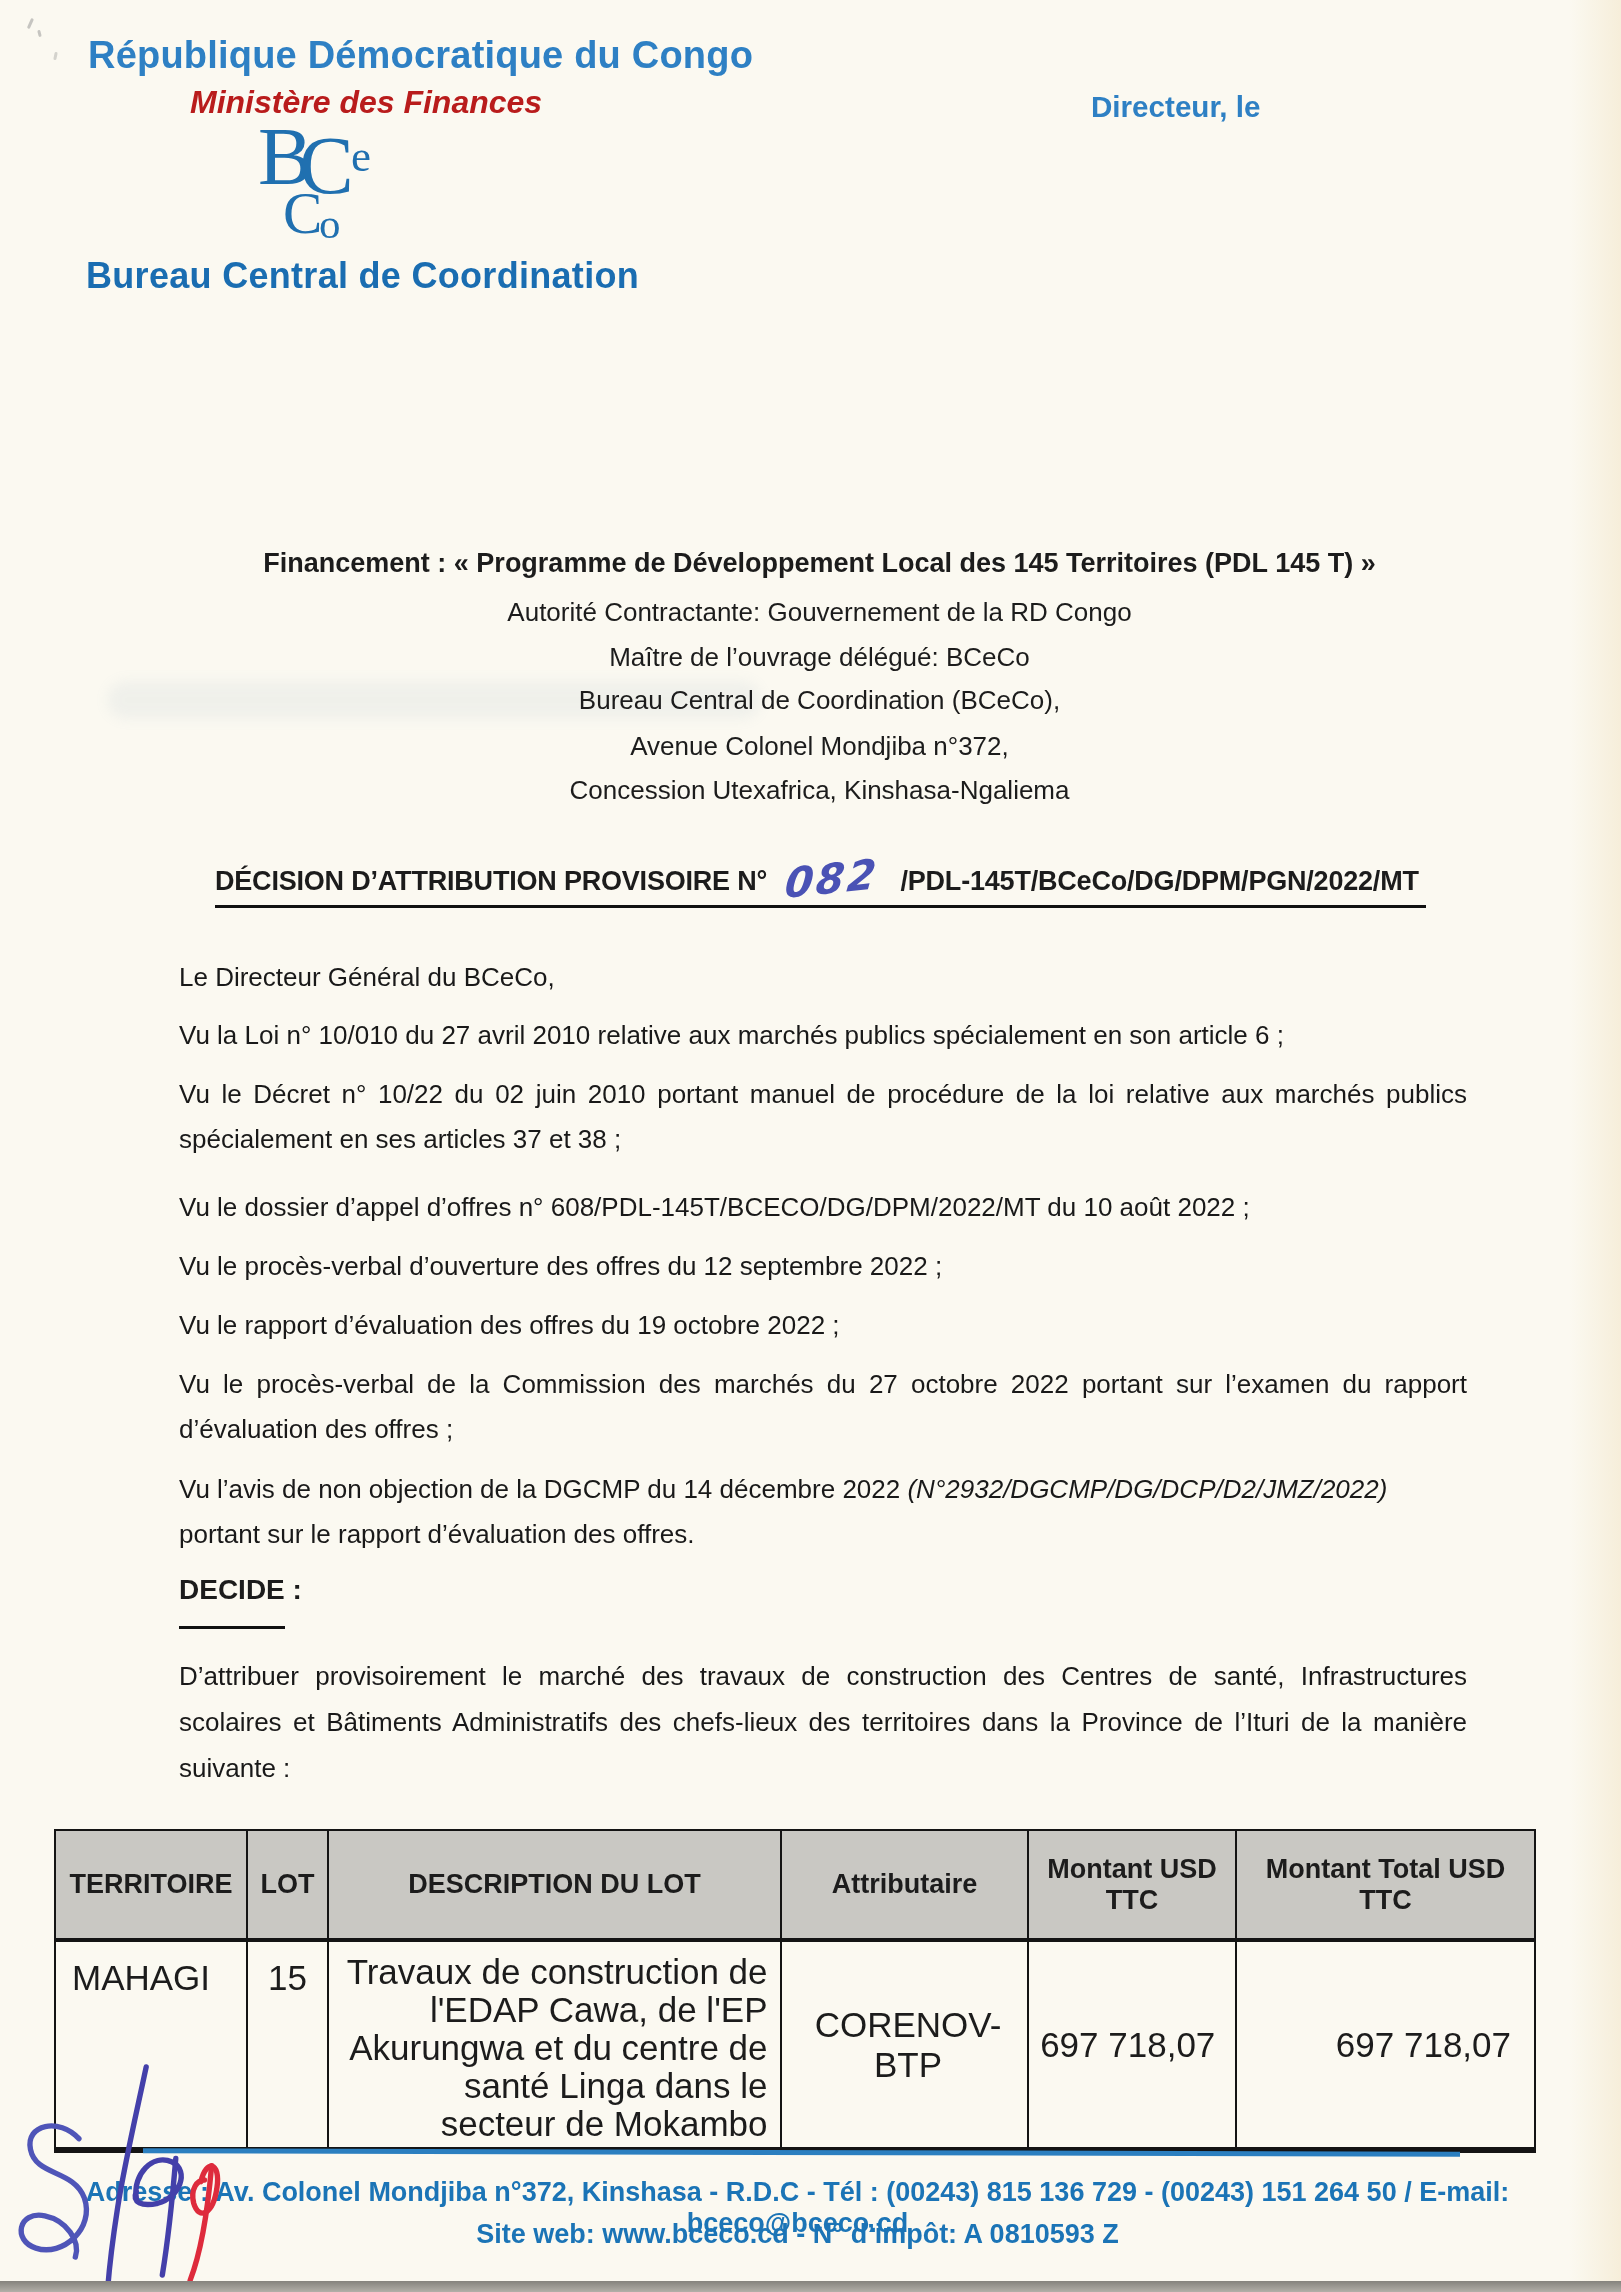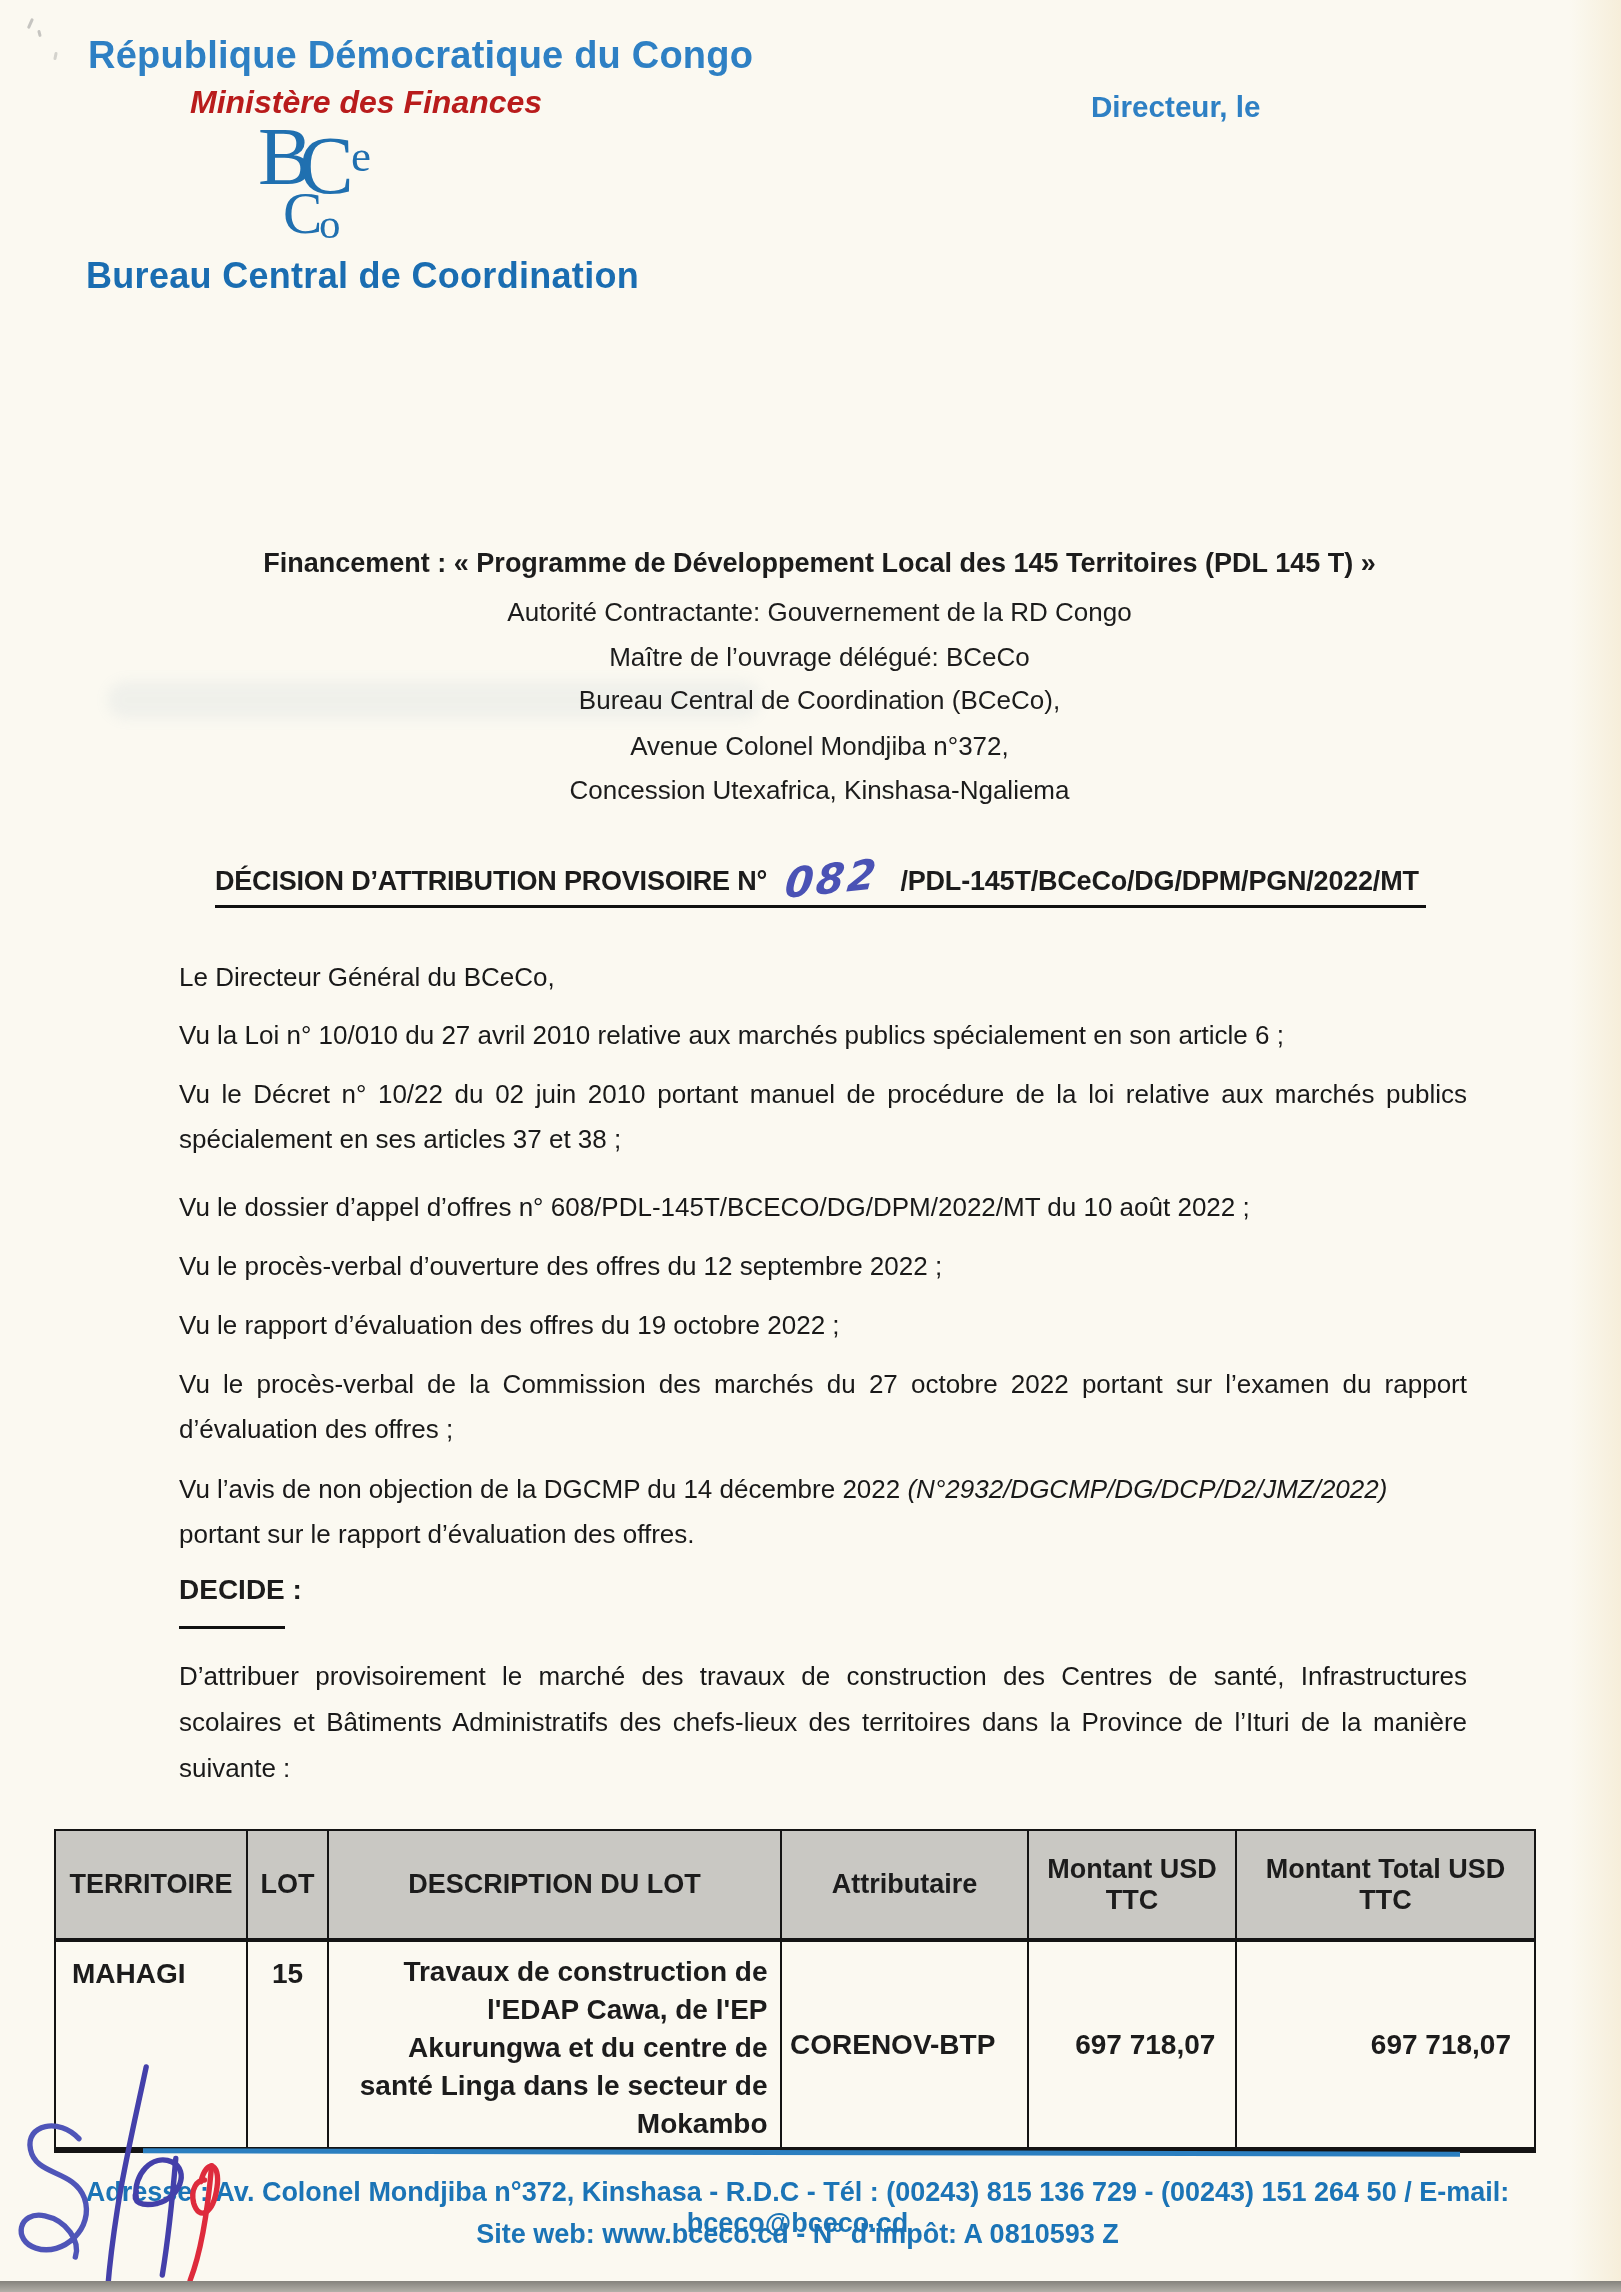--- a/index.html
+++ b/index.html
@@ -60,25 +60,25 @@
   .p-last .ref-italic{font-style:italic;}
   .decide{position:absolute;left:179px;top:1574px;font-size:28px;font-weight:bold;}
   .decide .u{border-bottom:3.6px solid #111;padding-bottom:21px;}
   .p-attr{top:1653px;line-height:46px;}
 
   
   table.award{position:absolute;left:54px;top:1829px;width:1480px;border-collapse:collapse;table-layout:fixed;
     border:2.7px solid #141414;}
   .award th{background:#c9c8c3;border:2.7px solid #141414;border-bottom-width:4.5px;
     font-size:27px;font-weight:bold;text-align:center;vertical-align:middle;height:100px;padding:3.6px 9px;}
-  .award td{border:2.7px solid #141414;border-bottom-width:6.3px;font-size:28px;vertical-align:top;height:188px;font-weight:bold;}
+  .award td{border:2.7px solid #141414;border-bottom-width:6.3px;font-size:35px;vertical-align:top;height:188px;}
   .c-terr{padding:16px 0 0 16px;}
   .c-lot{text-align:center;padding-top:16px;}
   .c-desc{padding:10.7px 12.5px 0 16px;line-height:38px;text-align:right;}
-  .c-attr{vertical-align:middle !important;text-align:left;padding-left:8px;}
+  .c-attr{vertical-align:middle !important;text-align:center;padding-left:8px;}
   .c-m1{vertical-align:middle !important;text-align:right;padding-right:19.7px;}
   .c-m2{vertical-align:middle !important;text-align:right;padding-right:23px;}
 
   
   .footer-rule{position:absolute;left:143px;top:2150px;width:1317px;height:4.5px;background:#2b7fc0;transform:rotate(.15deg);}
   .footer-line{position:absolute;left:81px;width:1433px;text-align:center;color:#1b74b6;font-weight:600;}
   .f1{top:2177px;font-size:27px;}
   .f2{top:2219px;font-size:27px;}
 
   

